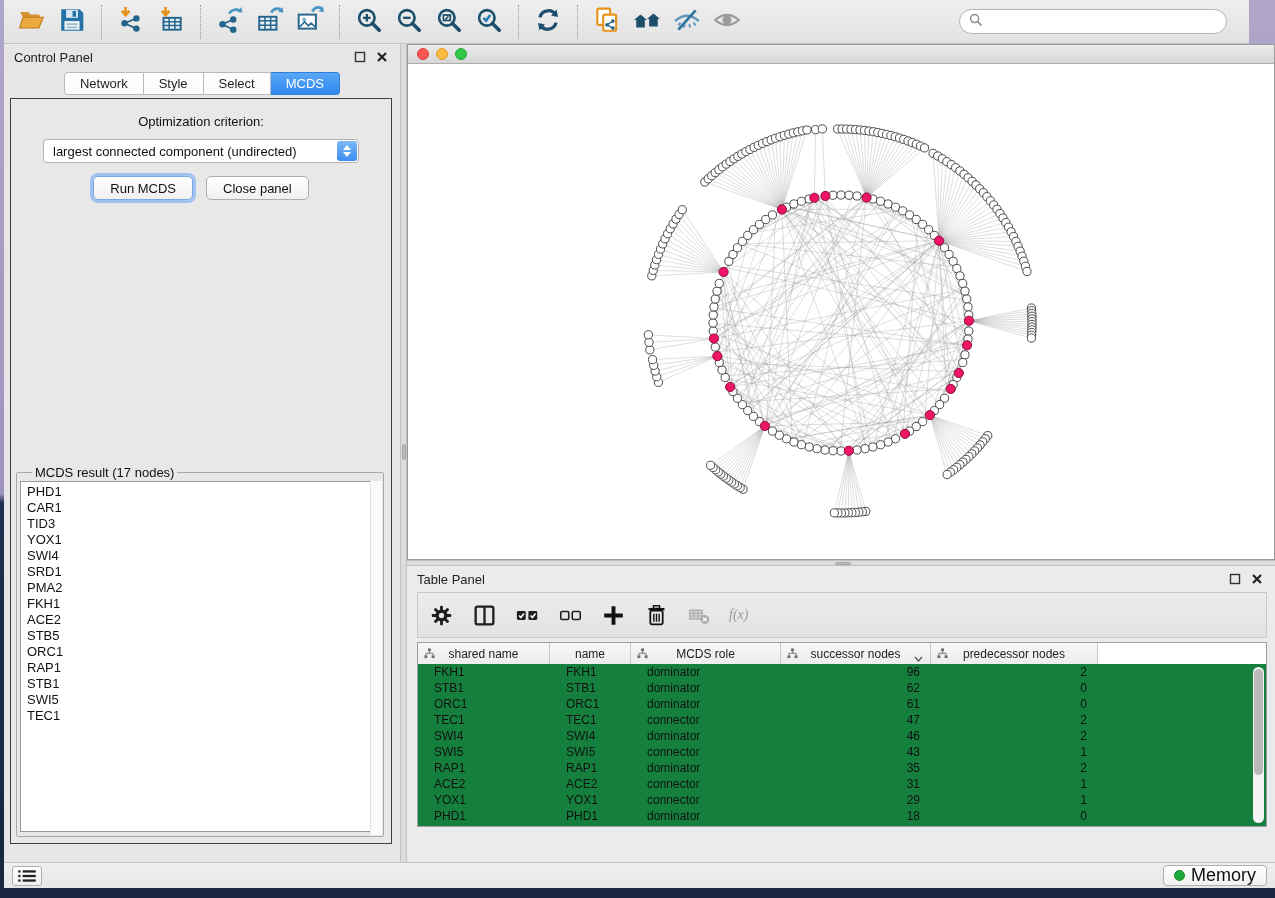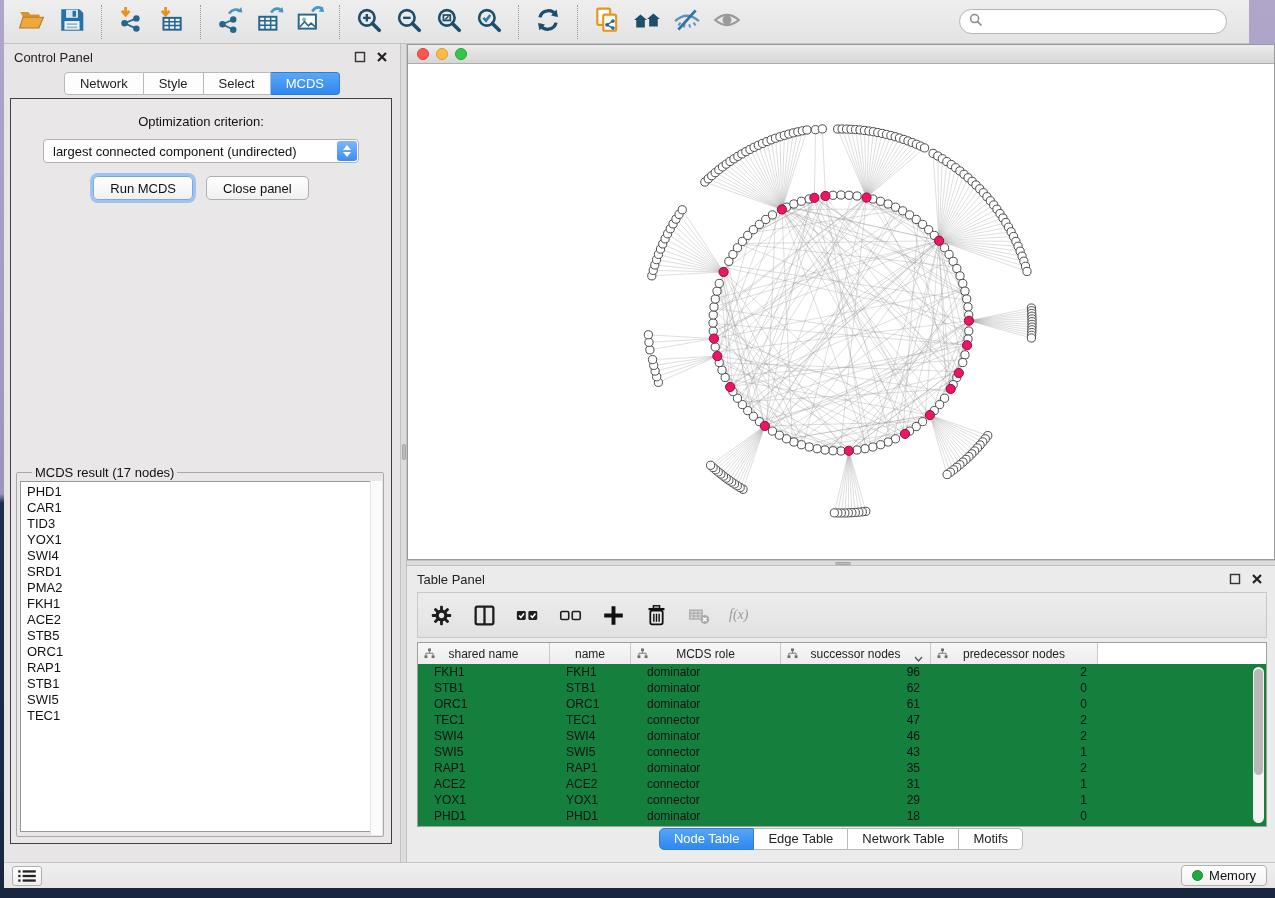--- a/index.html
+++ b/index.html
@@ -118,21 +118,21 @@
   .tp-tab:last-child { border-radius:0 5px 5px 0; }
   .tp-tab.active { background:linear-gradient(#56a5f6,#2f87ef); color:#fff; border-color:#2f7fd8; }
 
   
   #statusbar { position:absolute; left:0; top:862px; width:1271px; height:26px;
     background:linear-gradient(#efefef,#e6e6e6); border-top:1px solid #c4c4c4;
     display:flex; align-items:center; padding:0 8px; }
   #status-list-btn { width:30px; height:20px; background:linear-gradient(#fff,#efefef);
     border:1px solid #b0b0b0; border-radius:3px; display:flex; align-items:center; justify-content:center; }
   #memory-btn { margin-left:auto; height:21px; padding:0 10px; background:linear-gradient(#fff,#f1f1f1);
-    border:1px solid #b0b0b0; border-radius:4px; display:flex; align-items:center; gap:6px; font-size:13px; color:#111; }
+    border:1px solid #b0b0b0; border-radius:4px; display:flex; align-items:center; gap:6px; font-size:18px; color:#111; }
   #memory-dot { width:11px; height:11px; border-radius:50%; background:#1faa3c; border:1px solid #158a2e; }
 </style>
 </head>
 <body>
 
 <div id="desktop">
 <div id="app">
 
   <div id="toolbar">
     <div class="tb-btn">
@@ -1171,26 +1171,20 @@
                   <div class="td left" style="width: 150px;">dominator</div>
                   <div class="td right" style="width: 150px;">18</div>
                   <div class="td right" style="width: 167px;">0</div>
                 </div>
               </div>
           <div id="tbl-vscroll">
                 <div id="tbl-thumb"></div>
               </div>
         </div>
 
-        <div id="tp-tabs">
-              <div class="tp-tab active">Node Table</div>
-              <div class="tp-tab">Edge Table</div>
-              <div class="tp-tab">Network Table</div>
-              <div class="tp-tab">Motifs</div>
-            </div>
       </div>
     </div>
   </div>
 
   <div id="statusbar">
     <div id="status-list-btn">
       <svg viewBox="0 0 22 16" width="20" height="14">
             <g fill="#222">
               <rect x="1" y="1.5" width="2.6" height="2.6"></rect>
               <rect x="1" y="6.7" width="2.6" height="2.6"></rect>

